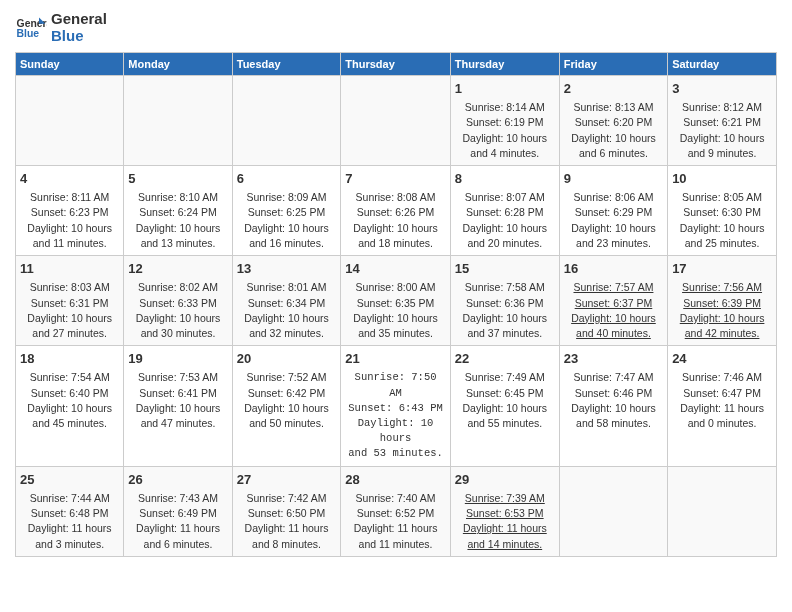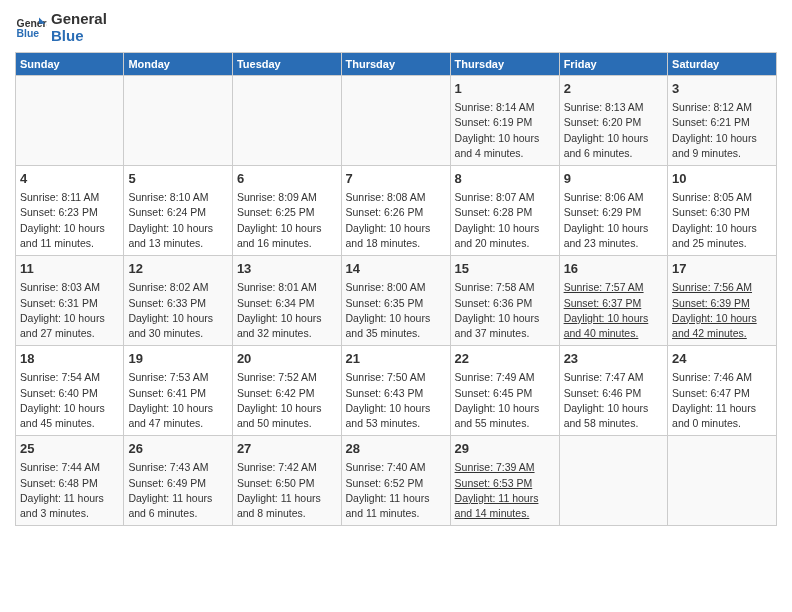--- a/index.html
+++ b/index.html
@@ -70,20 +70,21 @@
       font-size: 13px;
       font-weight: bold;
       color: #333;
       display: block;
       margin-bottom: 2px;
     }
     .day-info {
       font-size: 10.5px;
       color: #333;
       line-height: 1.45;
+      text-align: center;
     }
     td.empty {
       background: #f0f0f0;
     }
   </style>
 </head>
 <body>
 
 <div class="header">
   <div class="logo">
@@ -262,21 +263,21 @@
         </td>
         <td>
           <span class="day-number">20</span>
           <div class="day-info" style="white-space: pre-line;">Sunrise: 7:52 AM
 Sunset: 6:42 PM
 Daylight: 10 hours
 and 50 minutes.</div>
         </td>
         <td>
           <span class="day-number">21</span>
-          <div class="day-info" style="white-space: pre-line;">Sunrise: 7:50 AM
+          <div class="day-info" style="white-space: pre-line; font-family: Liberation Mono, monospace;">Sunrise: 7:50 AM
 Sunset: 6:43 PM
 Daylight: 10 hours
 and 53 minutes.</div>
         </td>
         <td>
           <span class="day-number">22</span>
           <div class="day-info" style="white-space: pre-line;">Sunrise: 7:49 AM
 Sunset: 6:45 PM
 Daylight: 10 hours
 and 55 minutes.</div>

